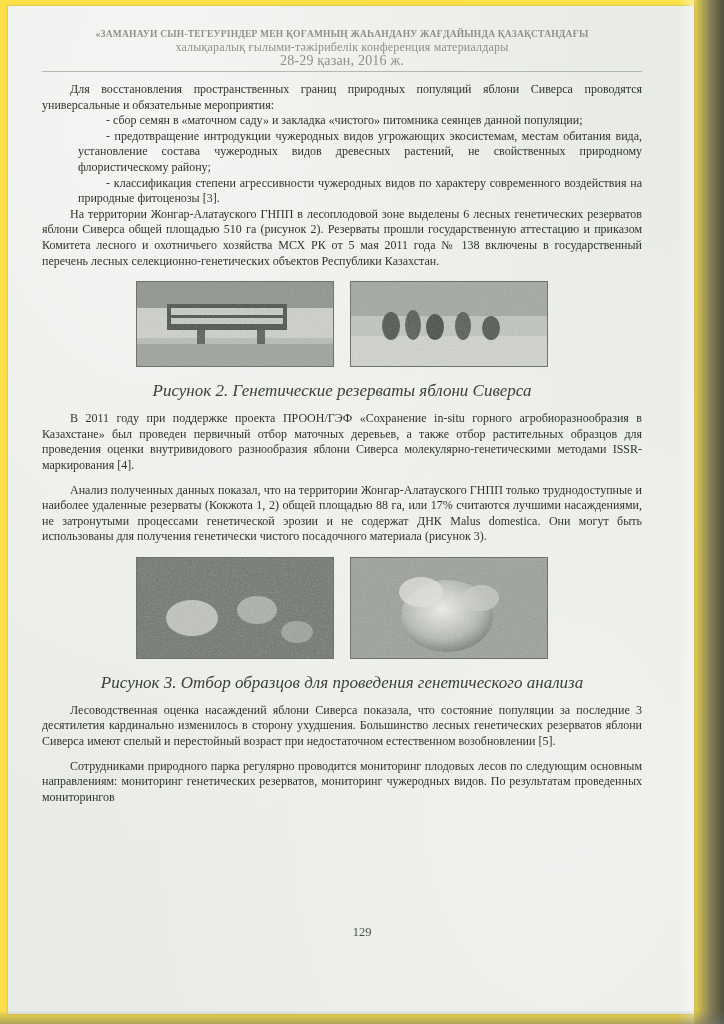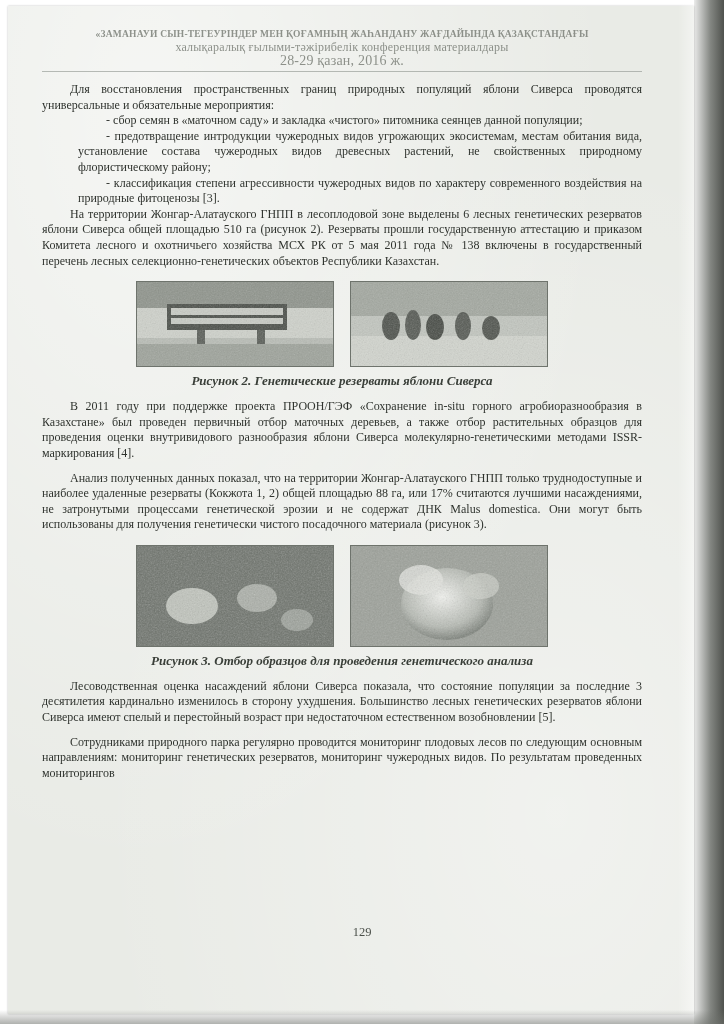--- a/index.html
+++ b/index.html
@@ -10,21 +10,21 @@
   body {
     width: 724px;
     height: 1024px;
     overflow: hidden;
     font-family: "Liberation Serif", serif;
   }
   .page {
     position: relative;
     width: 724px;
     height: 1024px;
-    background: #ffffff;
+    background: #fde047;
   }
   
   .sheet {
     position: absolute;
     left: 8px;
     top: 6px;
     width: 686px;
     height: 1008px;
     background: #e9ebe6;
     background-image:
@@ -116,24 +116,23 @@
   .ph4 { width: 196px; height: 100px; }
 
   .noise {
     position: absolute;
     inset: 0;
   }
 
   .caption {
     text-align: center;
     font-style: italic;
-    font-size: 13px;
+    font-size: 17px;
     color: #3a3f39;
-    margin: 6px 0 10px 0;
-    font-weight: bold;
+    margin: 14px 0 10px 0;
   }
 
   .pagenum {
     position: absolute;
     left: 0;
     right: 0;
     top: 925px;
     text-align: center;
     font-size: 12.5px;
     color: #4a4f49;

